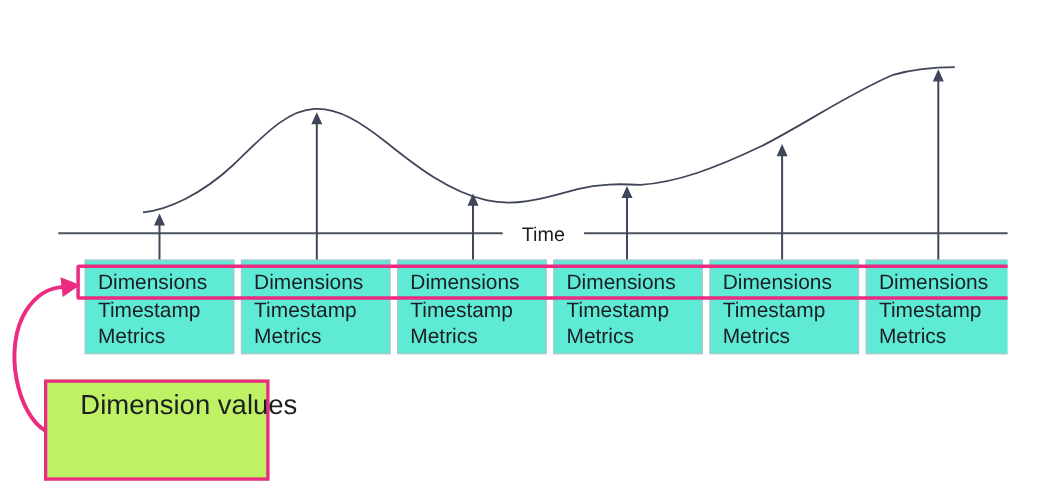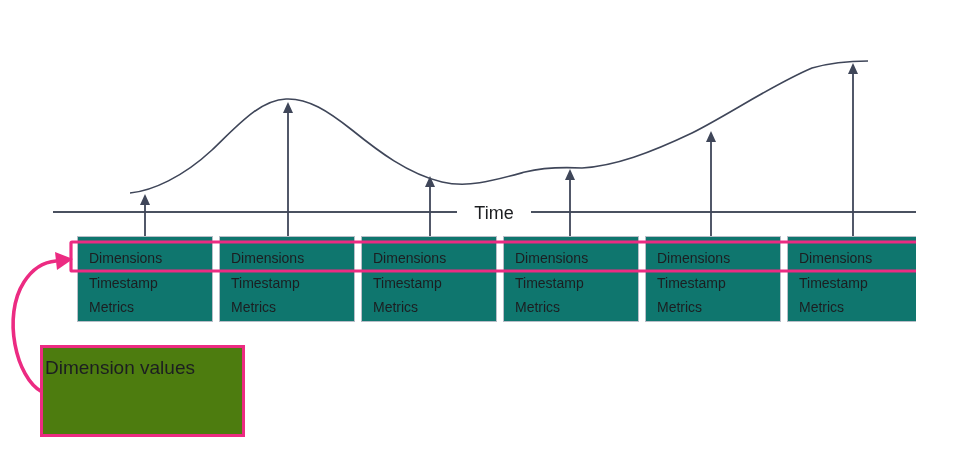--- a/index.html
+++ b/index.html
@@ -14,37 +14,37 @@
   }
   .plot-svg{
     position:absolute;left:0;top:0;z-index:2;pointer-events:none;
   }
   .records-row{position:absolute;left:0;top:0;z-index:1;}
   .record-box{
     position:absolute;
     top:236px;
     width:136px;height:86px;
     box-sizing:border-box;
-    background:#0f766e;
+    background:#5eead4;
     border:1px solid var(--box-border,#b9bec8);
     padding:9px 6px 0 11px;
-    font-size:14px;
+    font-size:19px;
     line-height:24.5px;
     white-space:nowrap;
   }
   .callout{
     position:absolute;
     left:40px;top:345px;
     width:205px;height:92px;
     box-sizing:border-box;
     z-index:3;
-    background:#4d7c0f;
+    background:#bef264;
     border:3.5px solid var(--accent,#ec2b82);
-    padding:8px 10px 0 2px;
-    font-size:19px;
+    padding:8px 10px 0 30px;
+    font-size:25px;
     line-height:24px;
     white-space:nowrap;
   }
   .corner-mark{
     position:absolute;z-index:4;background:#5a5f6a;
   }
   .corner-mark.m1{left:949px;top:446px;width:8px;height:2px;}
   .corner-mark.m2{left:958px;top:442px;width:2px;height:7px;}
 </style>
 </head>

